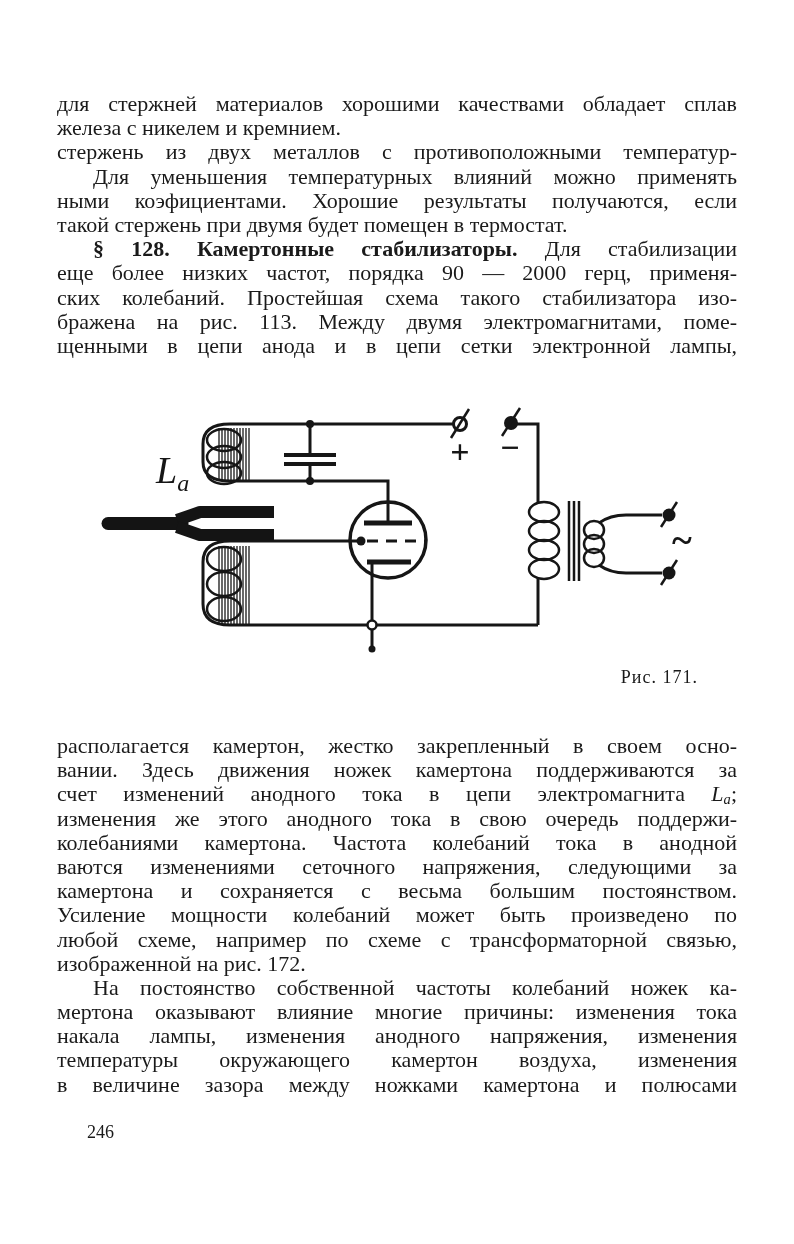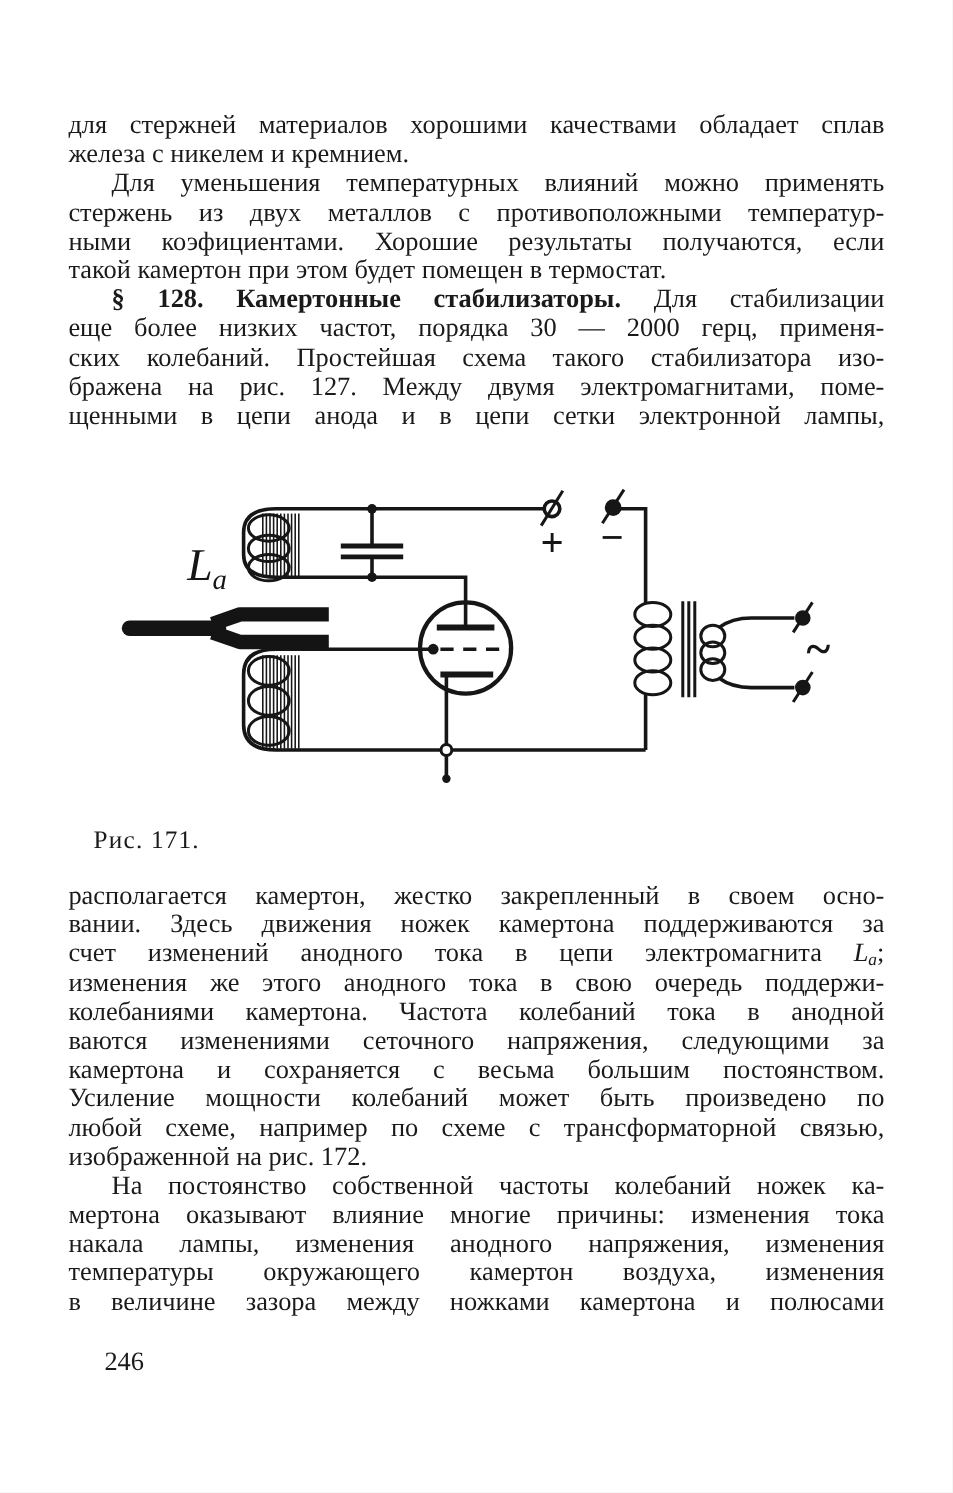--- a/index.html
+++ b/index.html
@@ -10,40 +10,40 @@
   .tblock{position:absolute;left:57px;width:680px;font-size:22px;line-height:24.2px;font-weight:500;}
   .tblock-upper{top:92px;}
   .tblock-lower{top:734px;}
   .tline{text-align:justify;text-align-last:justify;height:24.2px;}
   .tline.end{text-align-last:left;}
   .tline.indent{text-indent:36px;}
   .bold{font-weight:bold;margin-top:27px;}
   .ital{font-style:italic;}
   sub{font-size:0.66em;line-height:0;vertical-align:-0.2em;}
   .figure{position:absolute;top:403px;left:78px;width:620px;height:260px;}
-  .caption{position:absolute;top:688px;left:78px;width:620px;text-align:left;font-size:21px;letter-spacing:1px;}
-  .pagenum{position:absolute;top:1122px;left:87px;font-size:22px;font-weight:500;}
+  .caption{position:absolute;top:667px;left:78px;width:620px;text-align:right;font-size:18px;letter-spacing:1px;}
+  .pagenum{position:absolute;top:1122px;left:87px;font-size:18px;font-weight:500;}
   svg text{font-family:"Liberation Serif","DejaVu Serif",serif;fill:#161616;}
 </style>
 </head>
 <body>
 
 <div class="page">
 
   <div class="tblock tblock-upper">
       <div class="tline"><span>для стержней материалов хорошими качествами обладает сплав</span></div>
       <div class="tline end"><span>железа с никелем и кремнием.</span></div>
+      <div class="tline"><span>стержень из двух металлов с противоположными температур-</span></div>
       <div class="tline indent"><span>Для уменьшения температурных влияний можно применять</span></div>
-      <div class="tline"><span>стержень из двух металлов с противоположными температур-</span></div>
       <div class="tline"><span>ными коэфициентами. Хорошие результаты получаются, если</span></div>
-      <div class="tline end"><span>такой камертон при этом будет помещен в термостат.</span></div>
+      <div class="tline end"><span>такой стержень при двумя будет помещен в термостат.</span></div>
       <div class="tline indent"><span class="bold">§ 128. Камертонные стабилизаторы.</span><span> Для стабилизации</span></div>
-      <div class="tline"><span>еще более низких частот, порядка 30 — 2000 герц, применя-</span></div>
+      <div class="tline"><span>еще более низких частот, порядка 90 — 2000 герц, применя-</span></div>
       <div class="tline"><span>ских колебаний. Простейшая схема такого стабилизатора изо-</span></div>
-      <div class="tline"><span>бражена на рис. 127. Между двумя электромагнитами, поме-</span></div>
+      <div class="tline"><span>бражена на рис. 113. Между двумя электромагнитами, поме-</span></div>
       <div class="tline"><span>щенными в цепи анода и в цепи сетки электронной лампы,</span></div>
     </div>
 
   <div class="figure">
     <svg viewBox="0 0 620 260" width="620" height="260">
       <g stroke="#161616" fill="none" stroke-width="3">
 
         <path d="M 375 21 H 152 Q 125 21 125 41 V 59 Q 125 78 152 78 H 310 V 120"></path>
 
         <g>

